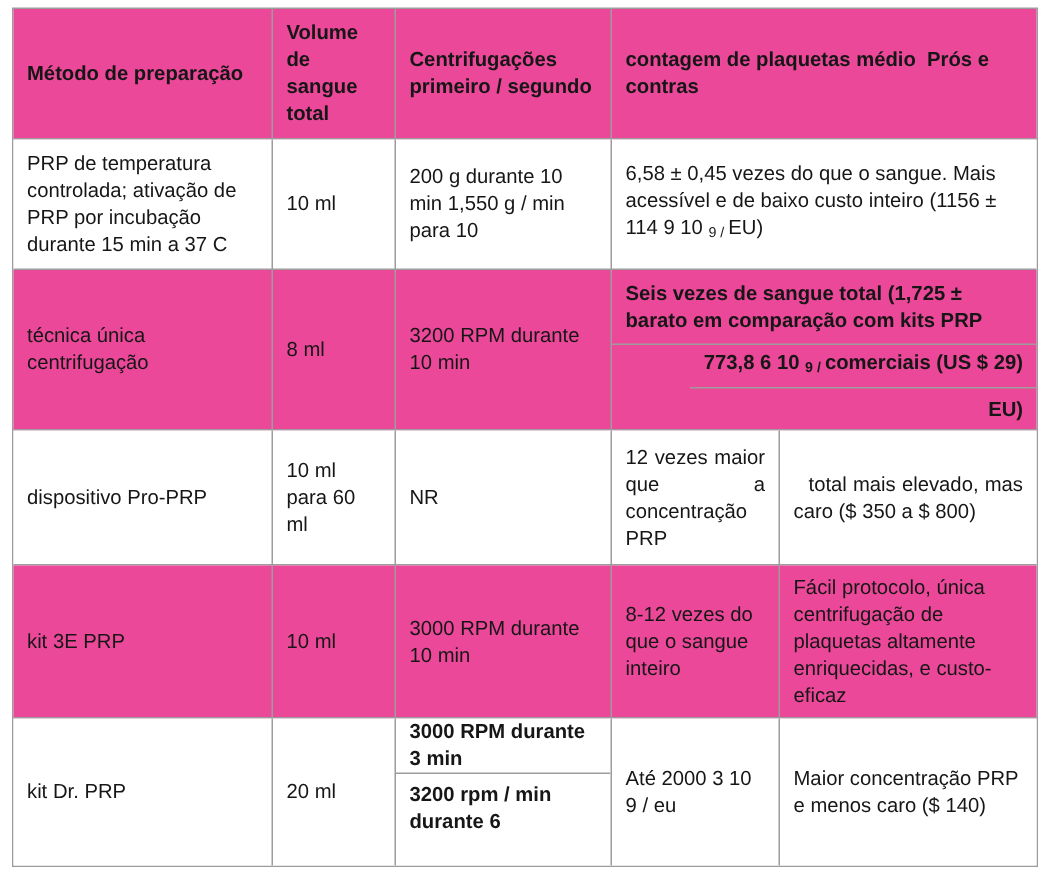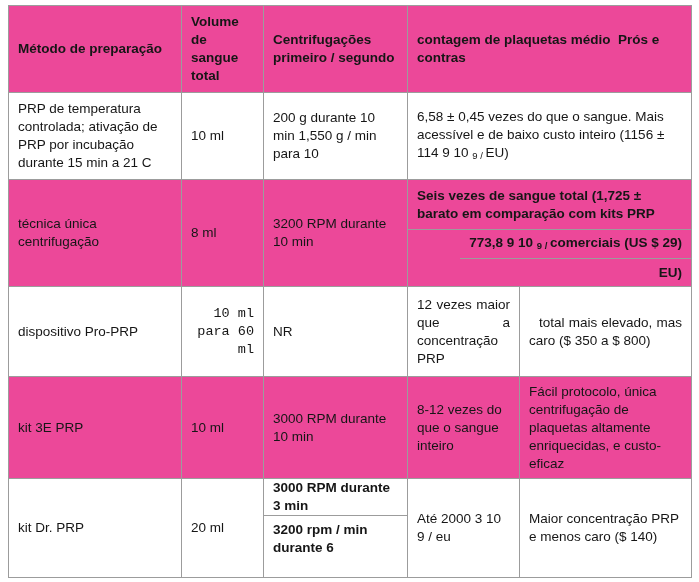--- a/index.html
+++ b/index.html
@@ -16,21 +16,21 @@
   .cell{
     box-sizing:border-box;border-right:1px solid #9c9c9c;border-bottom:1px solid #9c9c9c;
     display:flex;align-items:center;padding:3px 9px;overflow:hidden;
   }
   .row .cell:last-child{border-right:none;}
   .row.last .cell{border-bottom:none;}
   .shaded .cell{background:#ec4899;}
   .white .cell{background:#ffffff;}
   .bold{font-weight:bold;}
   .span2{grid-column:4 / 6;}
-  .center{justify-content:center;text-align:right;font-family:Liberation Mono, monospace;}
+  .center{justify-content:center;text-align:left;}
   .stack{flex-direction:column;align-items:flex-end;padding:0;font-weight:bold;}
   .subcell{
     box-sizing:border-box;display:flex;align-items:center;padding:3px 9px;overflow:hidden;
   }
   .subcell.divided{border-bottom:1px solid #9c9c9c;}
   .jtext{width:100%;text-align:justify;}
   .jtext.indent{text-indent:10px;}
   .sub{font-size:9.5px;vertical-align:-2px;}
   .h87{height:87px}.h107{height:107px}.h90{height:90px}.h102{height:102px}.h98{height:98px}
   .sh50{height:50px}.sh29{height:29px}.sh27{height:27px}.sh53{height:37px}.sh45{height:45px}
@@ -42,36 +42,36 @@
   <div class="prp-table">
 
     <div class="row shaded h87">
       <div class="cell bold">Método de preparação</div>
       <div class="cell bold">Volume de sangue total</div>
       <div class="cell bold">Centrifugações primeiro / segundo</div>
       <div class="cell bold span2">contagem de plaquetas médio&nbsp; Prós e contras</div>
     </div>
 
     <div class="row white h87">
-      <div class="cell">PRP de temperatura controlada; ativação de PRP por incubação durante 15 min a 21 C</div>
+      <div class="cell">PRP de temperatura controlada; ativação de PRP por incubação durante 15 min a 37 C</div>
       <div class="cell">10 ml</div>
       <div class="cell">200 g durante 10 min 1,550 g / min para 10</div>
       <div class="cell span2">
         <span><span>6,58 ± 0,45 vezes do que o sangue. Mais acessível e de baixo custo inteiro (1156 ± 114 9 10 </span><span class="sub">9 / </span><span>EU)</span></span>
       </div>
     </div>
 
     <div class="row shaded h107">
       <div class="cell">técnica única centrifugação</div>
       <div class="cell">8 ml</div>
       <div class="cell">3200 RPM durante 10 min</div>
       <div class="cell span2 stack">
         <div class="subcell divided sh50">Seis vezes de sangue total (1,725 ± barato em comparação com kits PRP</div>
         <div class="subcell divided sh29">
-          <span><span>773,8 9 10 </span><span class="sub">9 / </span><span>comerciais (US $ 29)</span></span>
+          <span><span>773,8 6 10 </span><span class="sub">9 / </span><span>comerciais (US $ 29)</span></span>
         </div>
         <div class="subcell sh27">EU)</div>
       </div>
     </div>
 
     <div class="row white h90">
       <div class="cell">dispositivo Pro-PRP</div>
       <div class="cell center">10 ml para 60 ml</div>
       <div class="cell">NR</div>
       <div class="cell">

